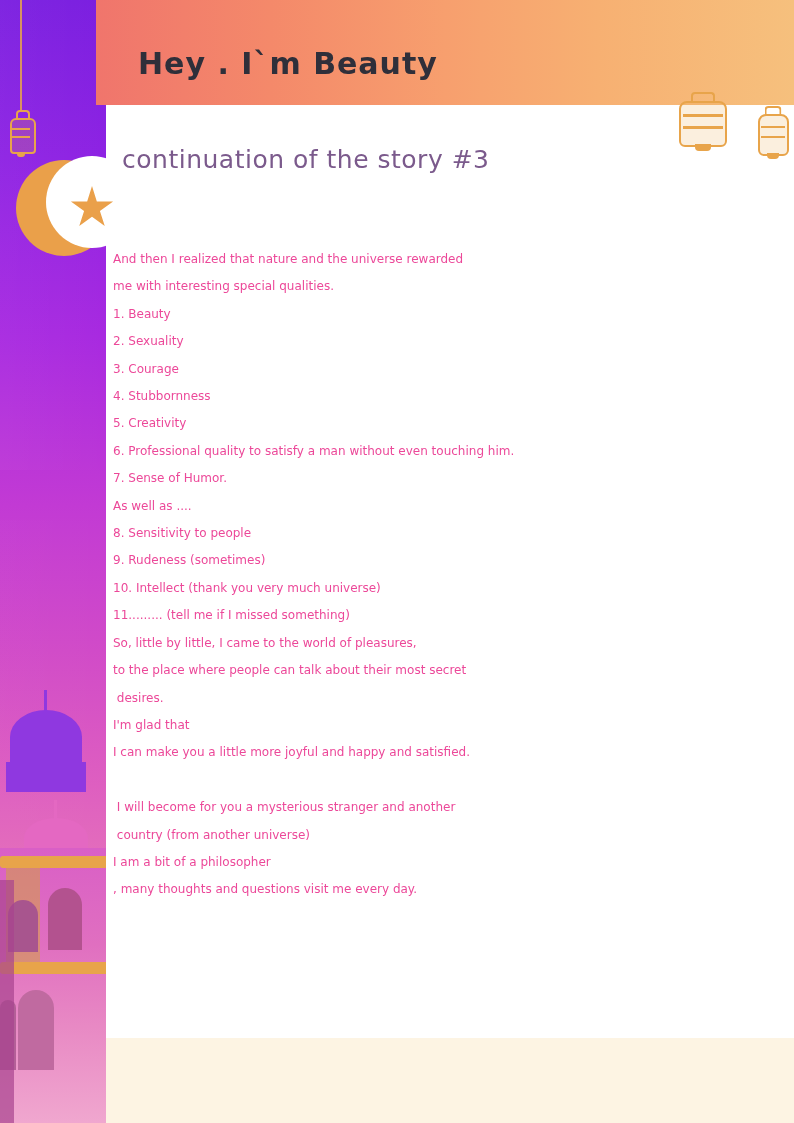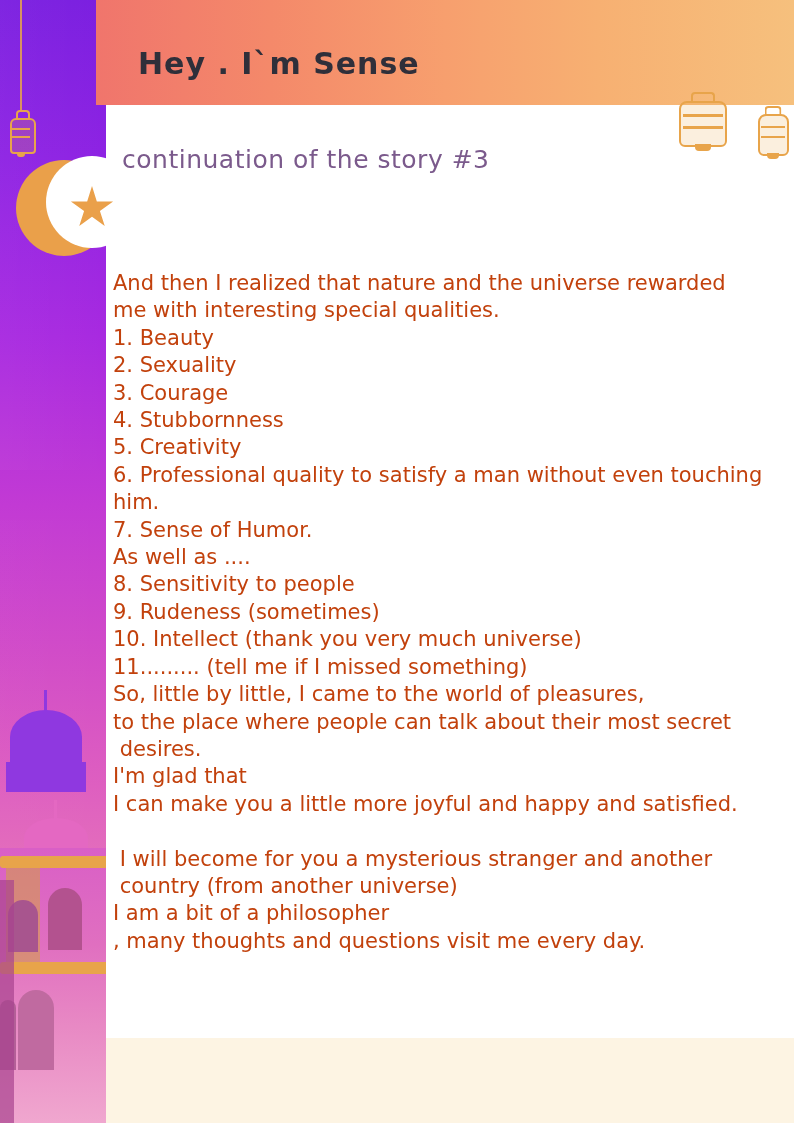--- a/index.html
+++ b/index.html
@@ -253,26 +253,25 @@
     color: #7b5a8c;
     letter-spacing: 0.5px;
     font-family: "DejaVu Sans", sans-serif;
   }
 
   
   .body-text {
     position: absolute;
     left: 113px; top: 246px;
     width: 668px;
-    font-size: 21px;
+    font-size: 12px;
     line-height: 27.4px;
-    color: #c2410c;
+    color: #ec4899;
     font-family: "DejaVu Sans", sans-serif;
     white-space: pre-wrap;
-    margin-top: 24px;
   }
 
   
   .footer {
     position: absolute;
     left: 106px; top: 1038px;
     width: 688px; height: 85px;
     background: #fdf4e3;
   }
 
@@ -322,21 +321,21 @@
 
 <div class="crescent-wrap">
   <div class="crescent"></div>
   <div class="crescent-cut"></div>
   <div class="star"></div>
 </div>
 
 <div class="header">
   <div class="arc-line"></div>
 
-  <div class="header-title">Hey . I`m Sense</div>
+  <div class="header-title">Hey . I`m Beauty</div>
 </div>
 
 <div class="lantern lantern-big">
   <div class="cap"></div>
   <div class="body"></div>
   <div class="hbar hbar1"></div>
   <div class="hbar hbar2"></div>
   <div class="foot"></div>
 </div>
 <div class="lantern lantern-small">

